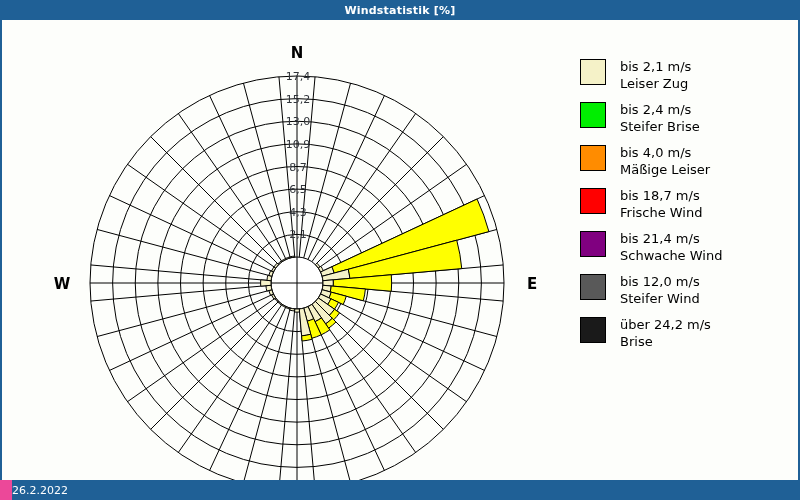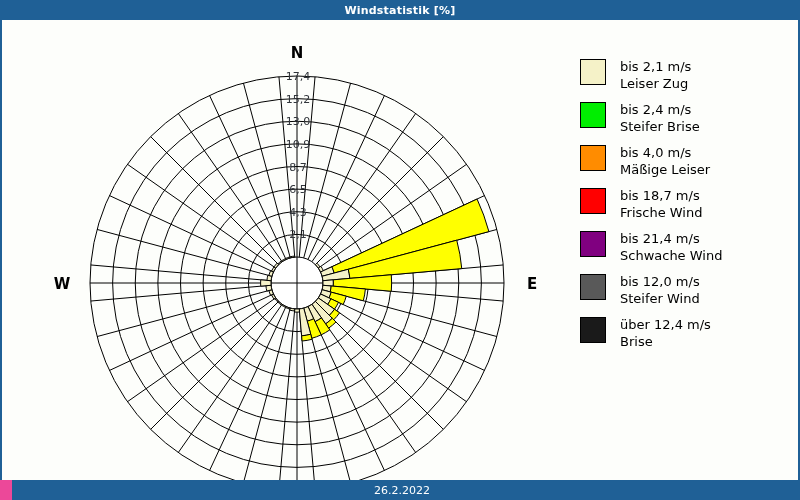--- a/index.html
+++ b/index.html
@@ -82,21 +82,21 @@
   .legend-text .lt1, .legend-text .lt2 { display: block; }
   
   .statusbar {
     height: 20px;
     flex: 0 0 20px;
     background: #1f6096;
     color: #ffffff;
     font-size: 11px;
     display: flex;
     align-items: center;
-    justify-content: center;
+    justify-content: flex-start;
     padding-right: 8px;
     box-sizing: border-box;
     margin-left: 12px;
   }
   .statusbar .date { color: #ffffff; }
   
   text.compass {
     font-family: "DejaVu Sans", "Liberation Sans", sans-serif;
     font-size: 15px;
     font-weight: bold;
@@ -270,21 +270,21 @@
         <div class="legend-row">
           <div class="swatch" style="background: rgb(89, 89, 89);"></div>
           <div class="legend-text">
             <span class="lt1">bis 12,0 m/s</span>
             <span class="lt2">Steifer Wind</span>
           </div>
         </div>
         <div class="legend-row">
           <div class="swatch" style="background: rgb(26, 26, 26);"></div>
           <div class="legend-text">
-            <span class="lt1">über 12,4 m/s</span>
+            <span class="lt1">über 24,2 m/s</span>
             <span class="lt2">Brise</span>
           </div>
         </div>
       </div>
 
   </div>
 
   <div class="statusbar">
     <span class="date">26.2.2022</span>
   </div>

